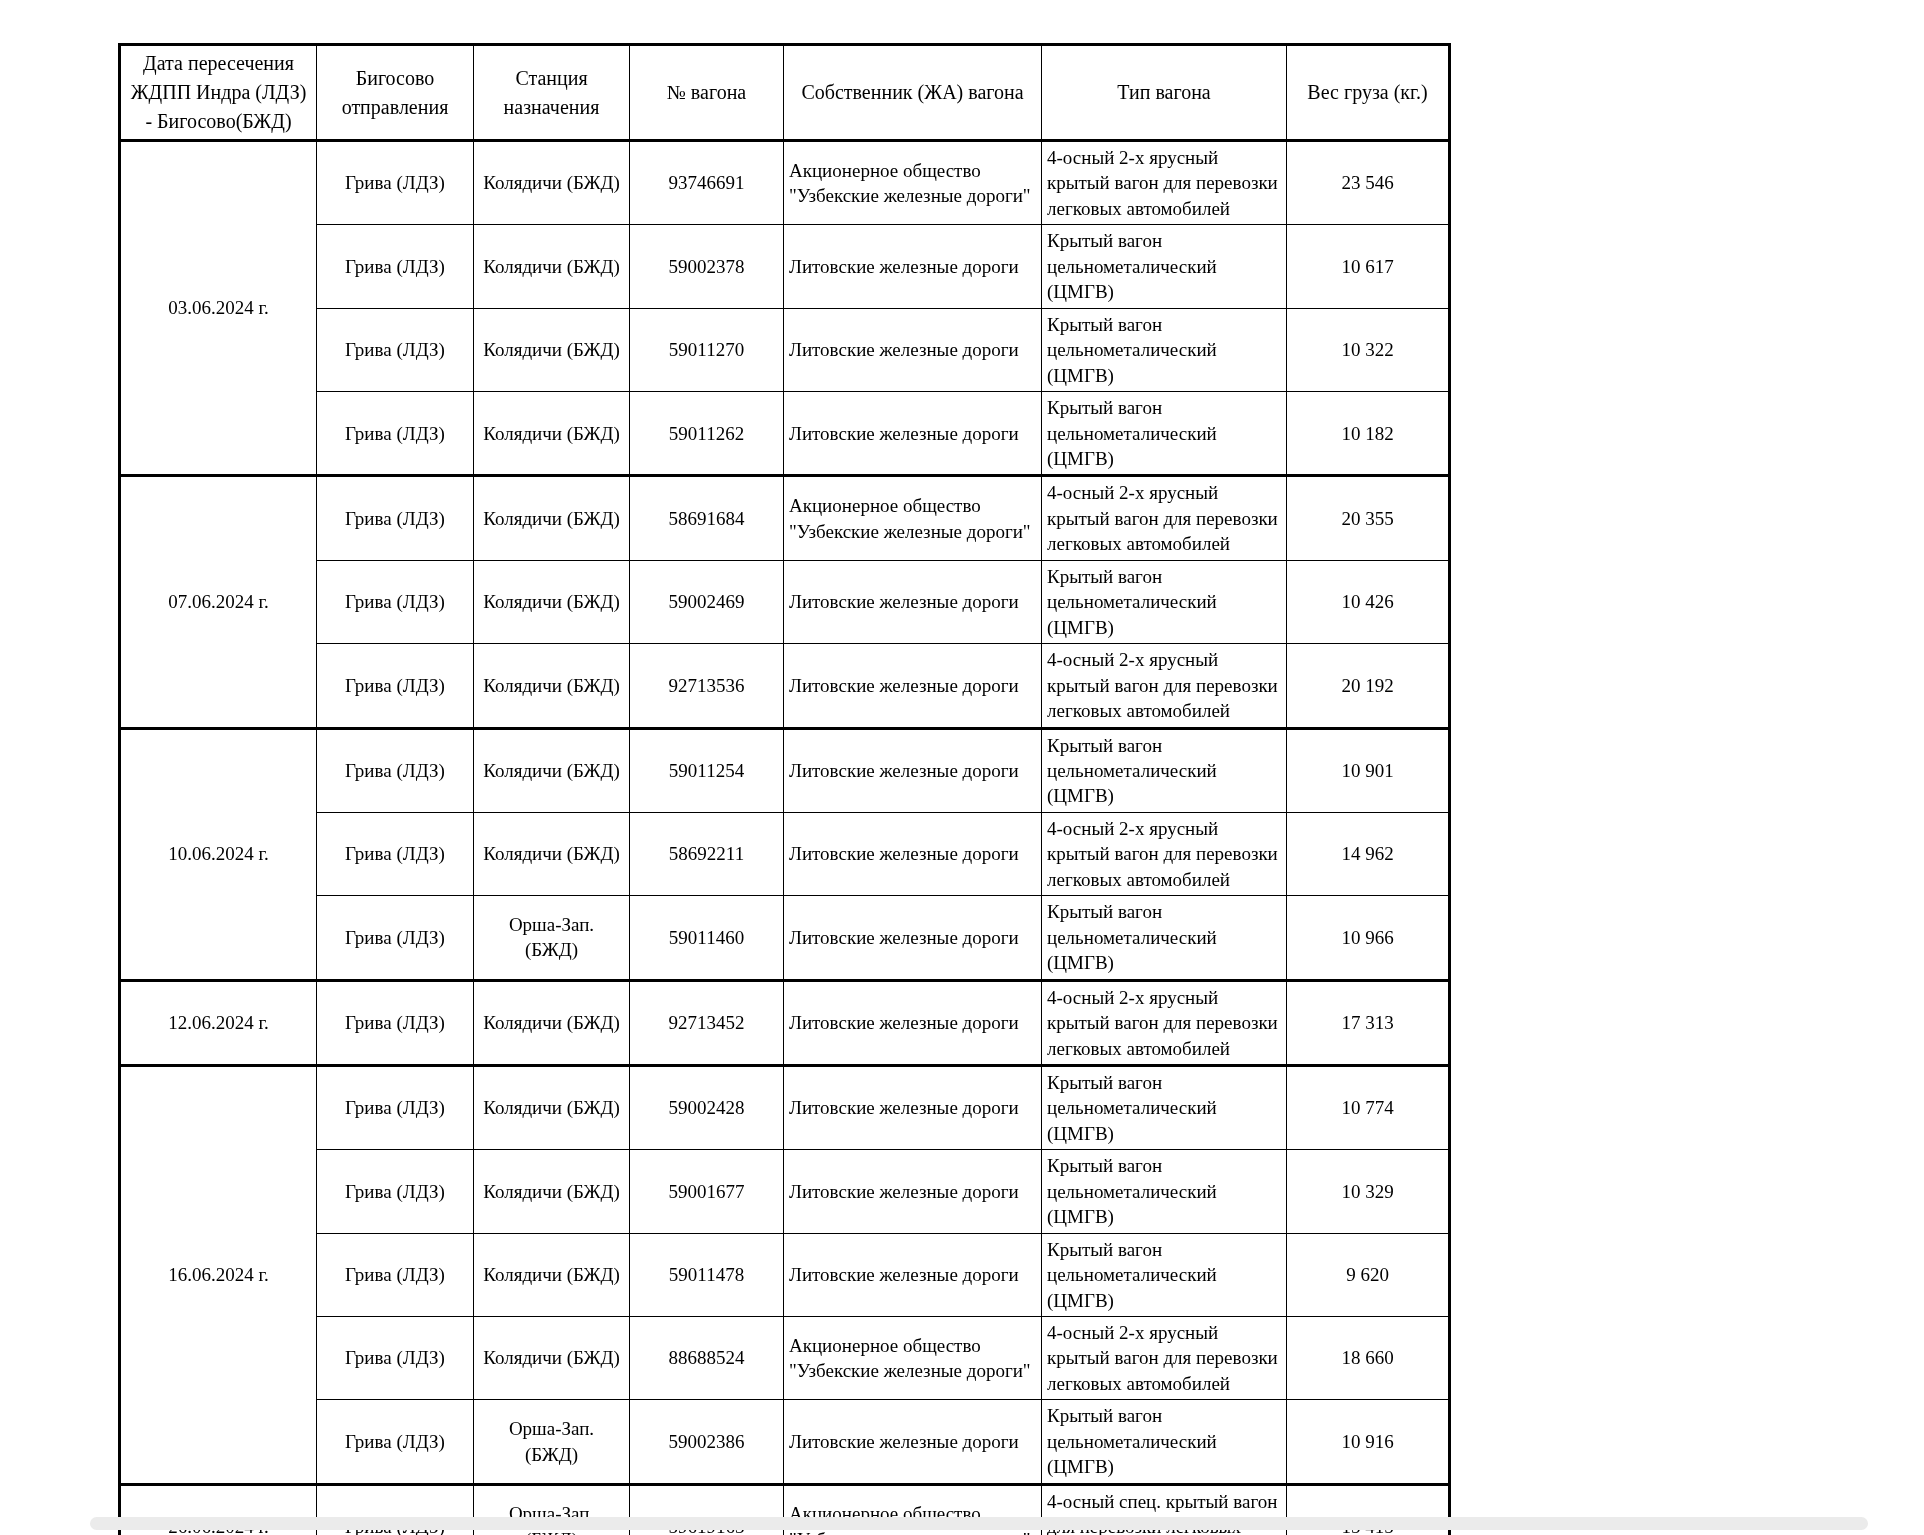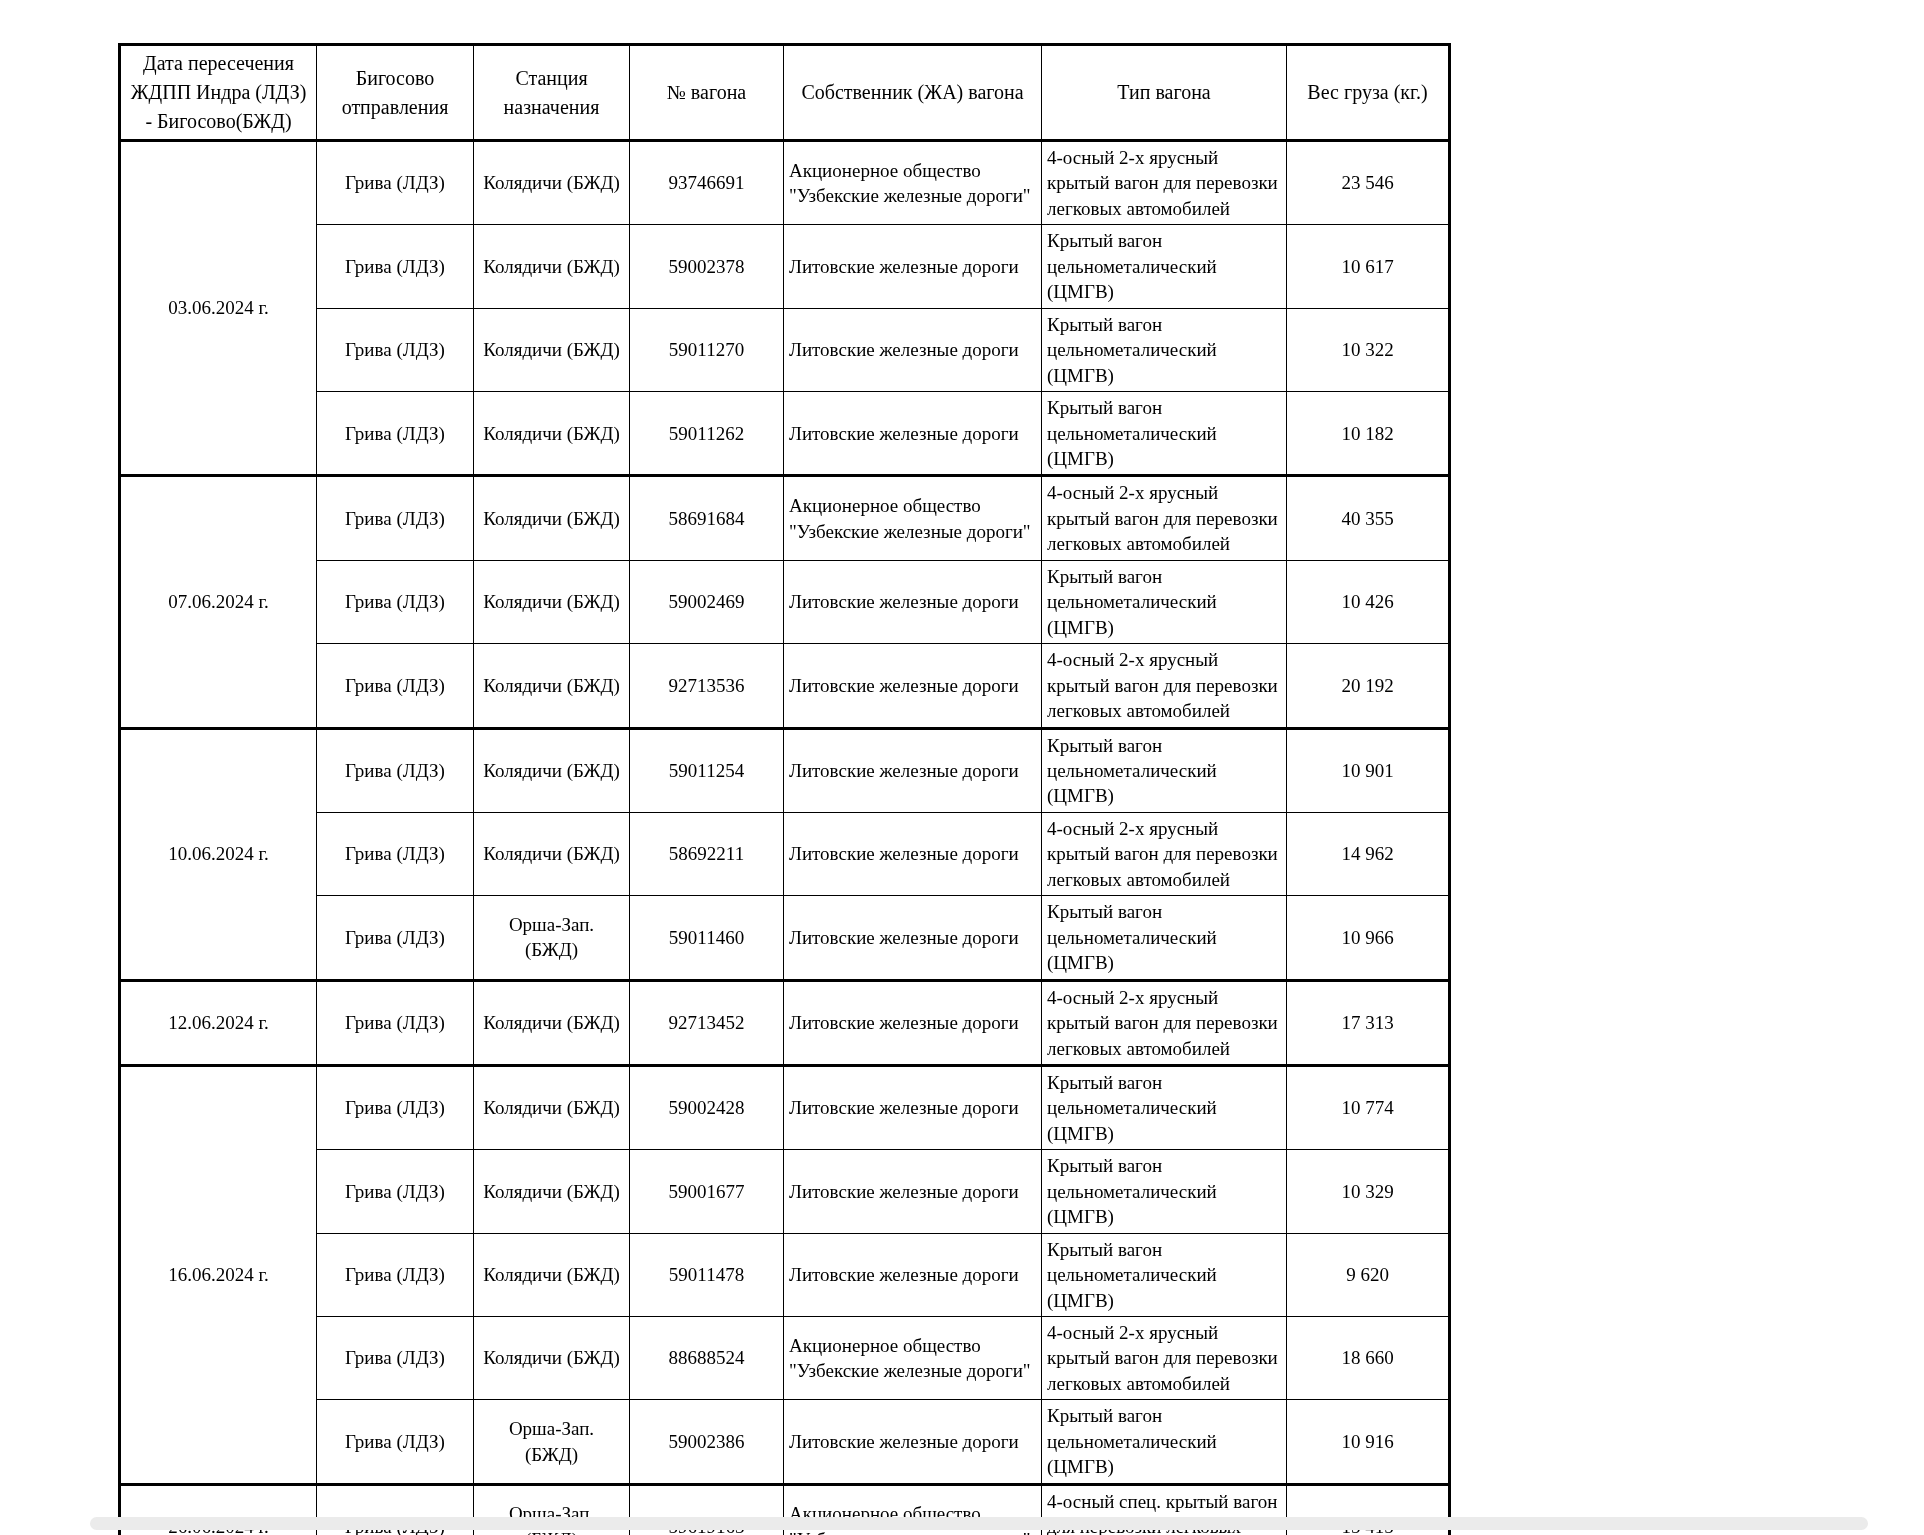--- a/index.html
+++ b/index.html
@@ -128,21 +128,21 @@
           <td class="c-left">Крытый вагон цельнометалический (ЦМГВ)</td>
           <td class="c-center">10 182</td>
         </tr>
         <tr class="group-start">
           <td rowspan="3" class="c-date">07.06.2024 г.</td>
           <td class="c-center">Грива (ЛДЗ)</td>
           <td class="c-center">Колядичи (БЖД)</td>
           <td class="c-center">58691684</td>
           <td class="c-left">Акционерное общество "Узбекские железные дороги"</td>
           <td class="c-left">4-осный 2-х ярусный крытый вагон для перевозки легковых автомобилей</td>
-          <td class="c-center">40 355</td>
+          <td class="c-center">20 355</td>
         </tr>
         <tr>
           <td class="c-center">Грива (ЛДЗ)</td>
           <td class="c-center">Колядичи (БЖД)</td>
           <td class="c-center">59002469</td>
           <td class="c-left">Литовские железные дороги</td>
           <td class="c-left">Крытый вагон цельнометалический (ЦМГВ)</td>
           <td class="c-center">10 426</td>
         </tr>
         <tr>

